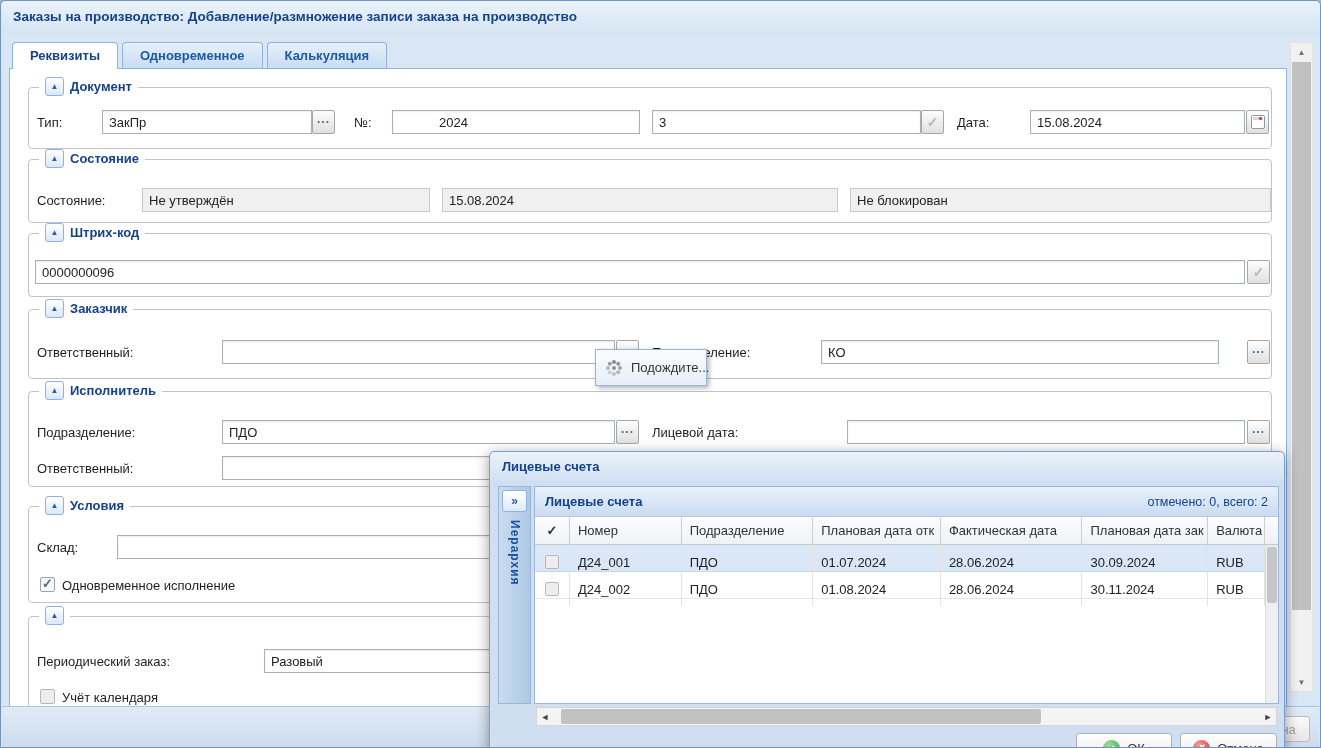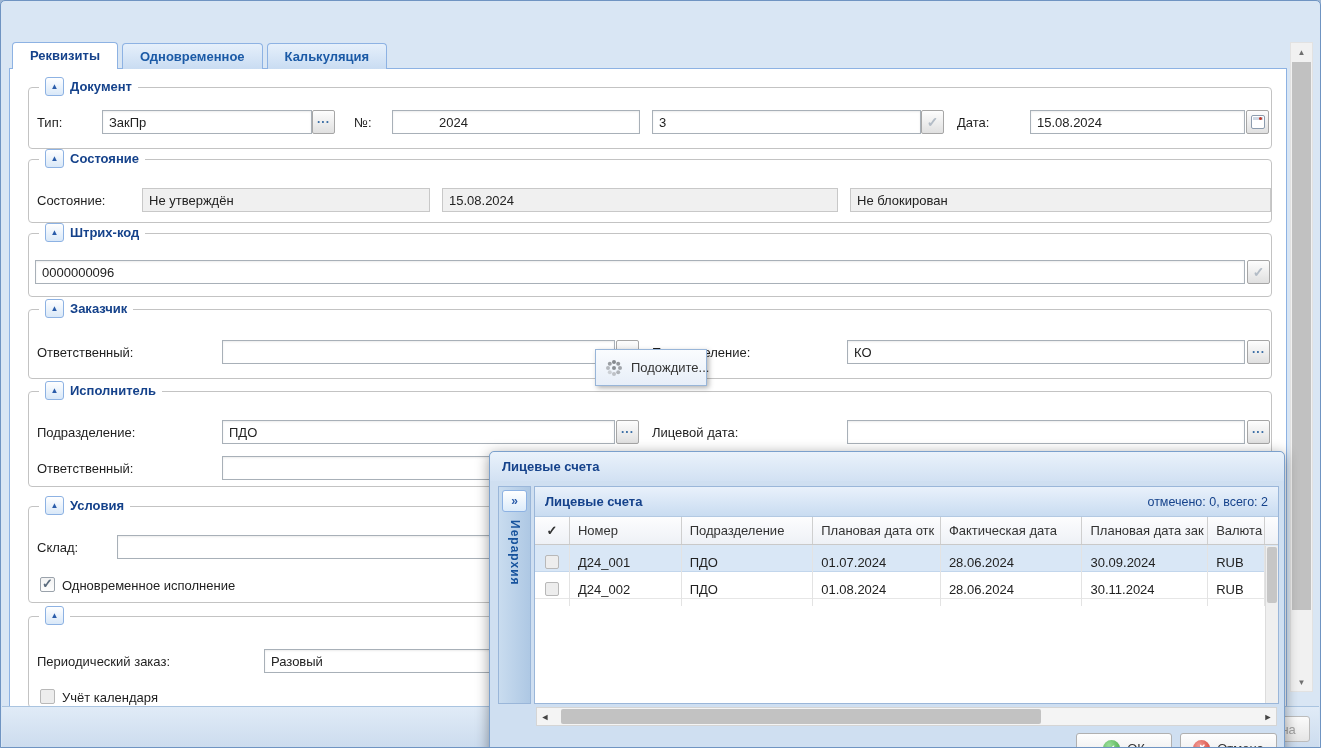--- a/index.html
+++ b/index.html
@@ -12,21 +12,21 @@
     overflow:hidden;
   }
 
   
   .titlebar{
     position:absolute; left:0; top:0; width:100%; height:33px;
     padding:8px 12px; background:linear-gradient(#eaf2fb,#d5e4f3);
     color:#15428b; font-weight:bold; font-size:13.5px;
     border-radius:5px 5px 0 0;
   }
-  .tabs{ position:absolute; left:11px; top:41px; height:27px; display:flex; gap:4px; z-index:3;align-items:center; }
+  .tabs{ position:absolute; left:11px; top:41px; height:27px; display:flex; gap:4px; z-index:3; }
   .tab{
     height:26px; padding:5px 17px; font-size:13px; font-weight:bold; color:#1b5aa6;
     border:1px solid #8db2e3; border-bottom:none; border-radius:4px 4px 0 0;
     background:linear-gradient(#e6f0fb,#c9dcf2); cursor:default; white-space:nowrap;
   }
   .tab.active{ background:#fff; color:#15428b; height:27px; }
 
   .content{
     position:absolute; left:8px; top:67px; width:1278px; height:640px;
     background:#fff; border:1px solid #8db2e3; overflow:hidden; z-index:1;
@@ -197,20 +197,21 @@
     display:flex; align-items:center; justify-content:center;
   }
   .ball-green{ background:radial-gradient(circle at 35% 30%, #9ade9a, #38a038); }
   .ball-red{ background:radial-gradient(circle at 35% 30%, #f09a93, #d12f24); }
 </style>
 </head>
 <body>
 
 <div id="screen">
 
+  <div class="titlebar">Заказы на производство: Добавление/размножение записи заказа на производство</div>
 
   <div class="tabs">
     <div class="tab active">Реквизиты</div>
     <div class="tab">Одновременное</div>
     <div class="tab">Калькуляция</div>
   </div>
 
   <div class="content">
 
     <div class="fs fs-doc">
@@ -262,21 +263,21 @@
       <div class="legend">
         <span class="collapse-btn">▲</span>
         <span>Заказчик</span>
       </div>
       <span class="label" style="left:8px; top:35px;">Ответственный:</span>
       <input class="input" style="left: 193px; top: 30px; width: 393px;" value="">
       <div class="mini-btn" style="left:587px; top:30px;">
           <span class="dots">...</span>
         </div>
       <span class="label" style="left:623px; top:35px;">Подразделение:</span>
-      <input class="input" style="left: 818px; top: 30px; width: 398px;" value="КО">
+      <input class="input" style="left: 792px; top: 30px; width: 398px;" value="КО">
       <div class="mini-btn" style="left:1218px; top:30px;">
           <span class="dots">...</span>
         </div>
     </div>
 
     <div class="fs fs-executor">
       <div class="legend">
         <span class="collapse-btn">▲</span>
         <span>Исполнитель</span>
       </div>

